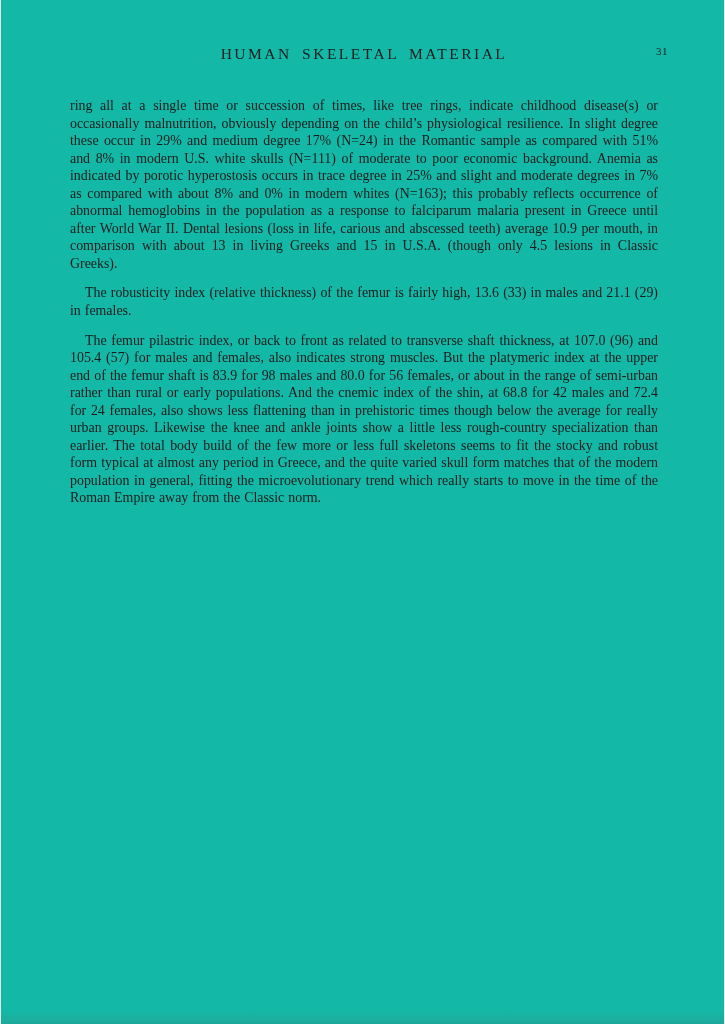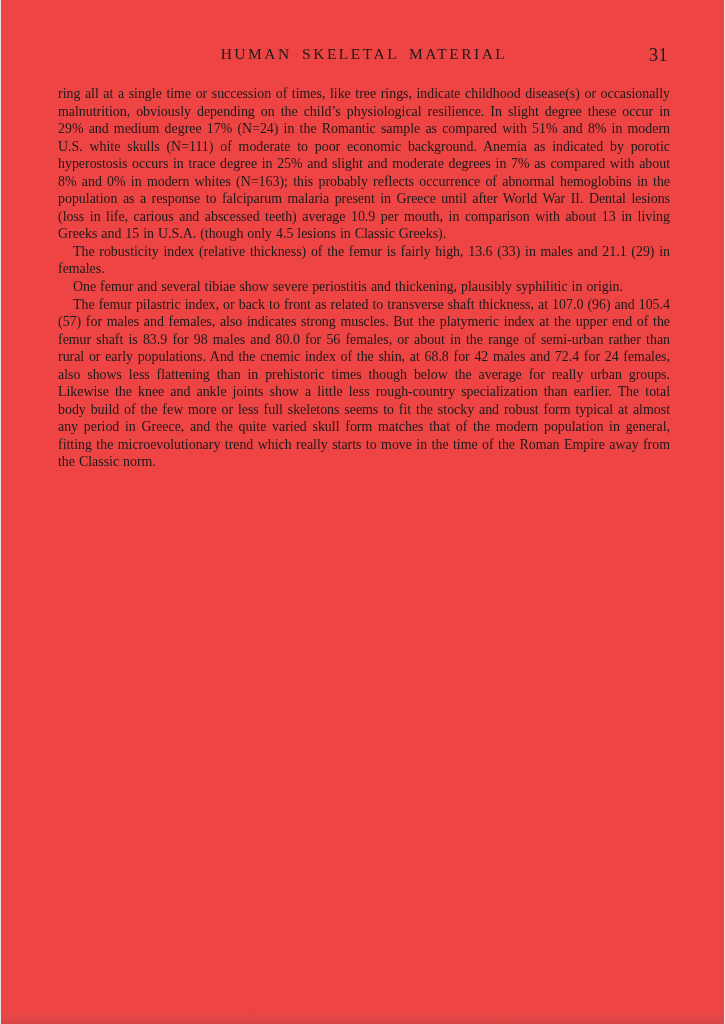--- a/index.html
+++ b/index.html
@@ -5,21 +5,21 @@
   html, body {
     margin: 0;
     padding: 0;
     background: #e8e8e6;
   }
   .page {
     position: relative;
     width: 723px;
     height: 1024px;
     margin: 0 auto;
-    background: #ef4444;
+    background: #14b8a6;
     font-family: "Liberation Serif", "DejaVu Serif", serif;
     color: #1b1b1b;
     overflow: hidden;
   }
   .running-head {
     position: absolute;
     top: 45px;
     left: 57px;
     width: 612px;
     text-align: center;
@@ -27,35 +27,35 @@
   .running-title {
     font-size: 15.5px;
     letter-spacing: 2.5px;
     word-spacing: 4px;
     color: #1c1c1c;
   }
   .page-number {
     position: absolute;
     right: 2px;
     top: 0;
-    font-size: 18px;
+    font-size: 11px;
     letter-spacing: 0.5px;
   }
   .body-text {
     position: absolute;
     top: 85px;
     left: 57px;
     width: 612px;
     font-size: 13.9px;
     line-height: 17.55px;
     text-align: justify;
     word-spacing: 0.5px;
   }
   .body-text p {
-    margin: 0;
+    margin: 12px;
     padding: 0;
   }
   .body-text p.indent {
     text-indent: 15px;
   }
   .scan-shadow {
     position: absolute;
     left: 0;
     bottom: 0;
     width: 100%;
@@ -70,19 +70,18 @@
 <div class="page">
 
   <header class="running-head">
     <span class="running-title">HUMAN SKELETAL MATERIAL</span>
     <span class="page-number">31</span>
   </header>
 
   <main class="body-text">
     <p class="no-indent">ring all at a single time or succession of times, like tree rings, indicate childhood disease(s) or occasionally malnutrition, obviously depending on the child’s physiological resilience. In slight degree these occur in 29% and medium degree 17% (N=24) in the Romantic sample as compared with 51% and 8% in modern U.S. white skulls (N=111) of moderate to poor economic background. Anemia as indicated by porotic hyperostosis occurs in trace degree in 25% and slight and moderate degrees in 7% as compared with about 8% and 0% in modern whites (N=163); this probably reflects occurrence of abnormal hemoglobins in the population as a response to falciparum malaria present in Greece until after World War II. Dental lesions (loss in life, carious and abscessed teeth) average 10.9 per mouth, in comparison with about 13 in living Greeks and 15 in U.S.A. (though only 4.5 lesions in Classic Greeks).</p>
     <p class="indent">The robusticity index (relative thickness) of the femur is fairly high, 13.6 (33) in males and 21.1 (29) in females.</p>
-    <p class="indent">One femur and several tibiae show severe periostitis and thickening, plausibly syphilitic in origin.</p>
     <p class="indent">The femur pilastric index, or back to front as related to transverse shaft thickness, at 107.0 (96) and 105.4 (57) for males and females, also indicates strong muscles. But the platymeric index at the upper end of the femur shaft is 83.9 for 98 males and 80.0 for 56 females, or about in the range of semi-urban rather than rural or early populations. And the cnemic index of the shin, at 68.8 for 42 males and 72.4 for 24 females, also shows less flattening than in prehistoric times though below the average for really urban groups. Likewise the knee and ankle joints show a little less rough-country specialization than earlier. The total body build of the few more or less full skeletons seems to fit the stocky and robust form typical at almost any period in Greece, and the quite varied skull form matches that of the modern population in general, fitting the microevolutionary trend which really starts to move in the time of the Roman Empire away from the Classic norm.</p>
   </main>
 
   <div class="scan-shadow"></div>
 
 </div>
 
 </body></html>

